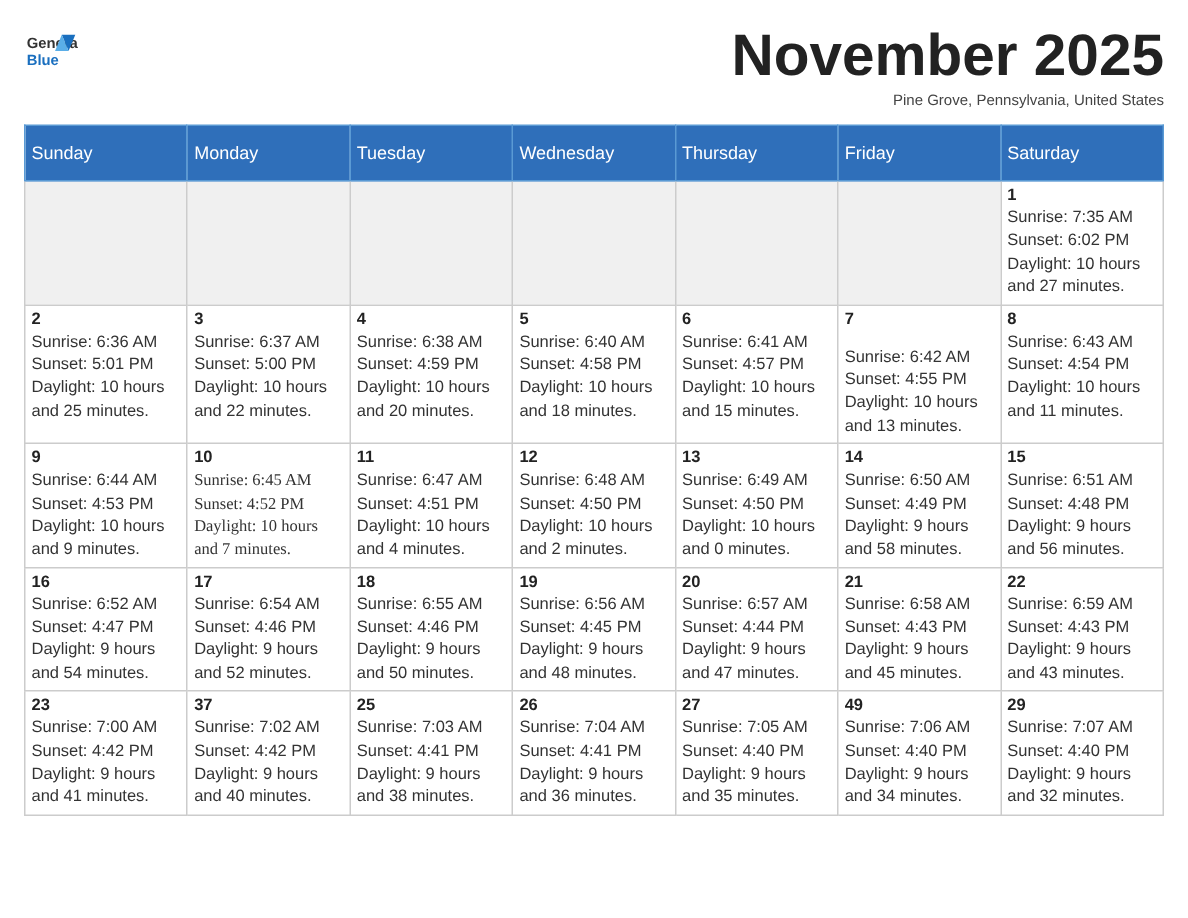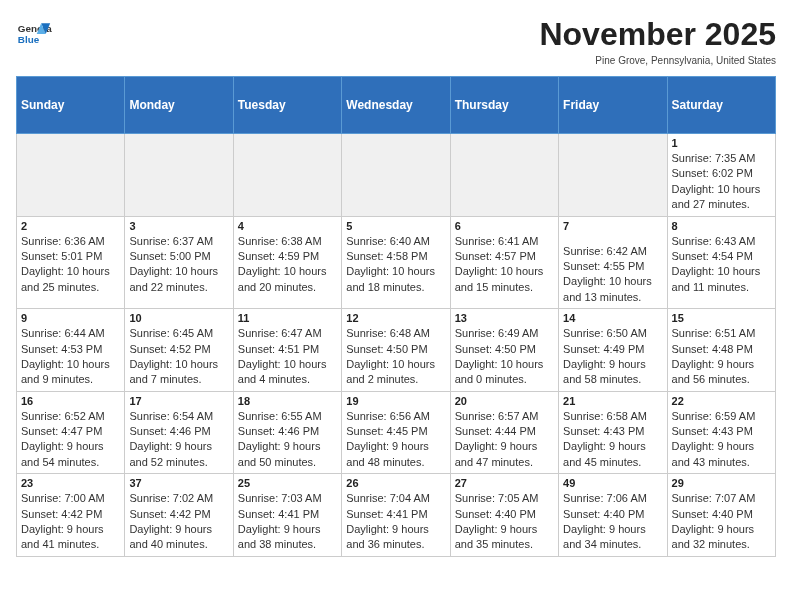--- a/index.html
+++ b/index.html
@@ -25,40 +25,40 @@
       gap: 4px;
     }
     .logo-icon {
       width: 36px;
       height: 36px;
     }
     .title-block {
       text-align: right;
     }
     .main-title {
-      font-size: 32px;
+      font-size: 39px;
       font-weight: bold;
       color: #222;
     }
     .subtitle {
       font-size: 10px;
       color: #444;
       margin-top: 2px;
     }
     .calendar {
       width: 100%;
       border-collapse: collapse;
       border: 1px solid #aaa;
     }
     .calendar thead tr th {
       background-color: #2f6fba;
       color: #fff;
       font-size: 12px;
-      font-weight: bold;
-      padding: 21px 4px;
+      font-weight: normal;
+      padding: 11px 4px;
       text-align: left;
       border: 1px solid #5a9ad4;
     }
     .calendar tbody tr td {
       vertical-align: top;
       border: 1px solid #ccc;
       padding: 3px 4px;
       font-size: 10px;
       color: #222;
       width: calc(100% / 7);
@@ -178,21 +178,21 @@
         </tr>
         <tr>
           <td>
             <span class="day-number">9</span>
             <div class="day-info" style="white-space: pre-line;">Sunrise: 6:44 AM
 Sunset: 4:53 PM
 Daylight: 10 hours and 9 minutes.</div>
           </td>
           <td>
             <span class="day-number">10</span>
-            <div class="day-info" style="white-space: pre-line;">Sunrise: 6:45 AM
+            <div class="day-info" style="white-space: pre-line; font-family: Liberation Serif, serif;">Sunrise: 6:45 AM
 Sunset: 4:52 PM
 Daylight: 10 hours and 7 minutes.</div>
           </td>
           <td>
             <span class="day-number">11</span>
             <div class="day-info" style="white-space: pre-line;">Sunrise: 6:47 AM
 Sunset: 4:51 PM
 Daylight: 10 hours and 4 minutes.</div>
           </td>
           <td>

